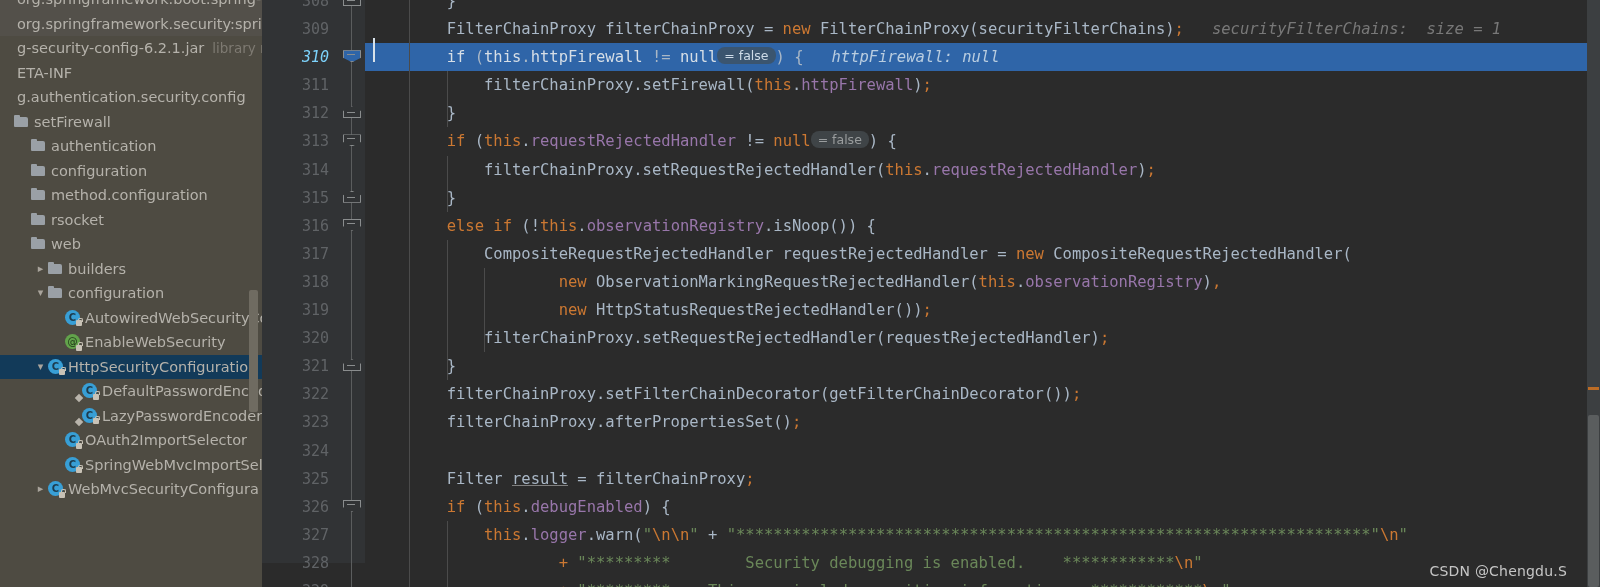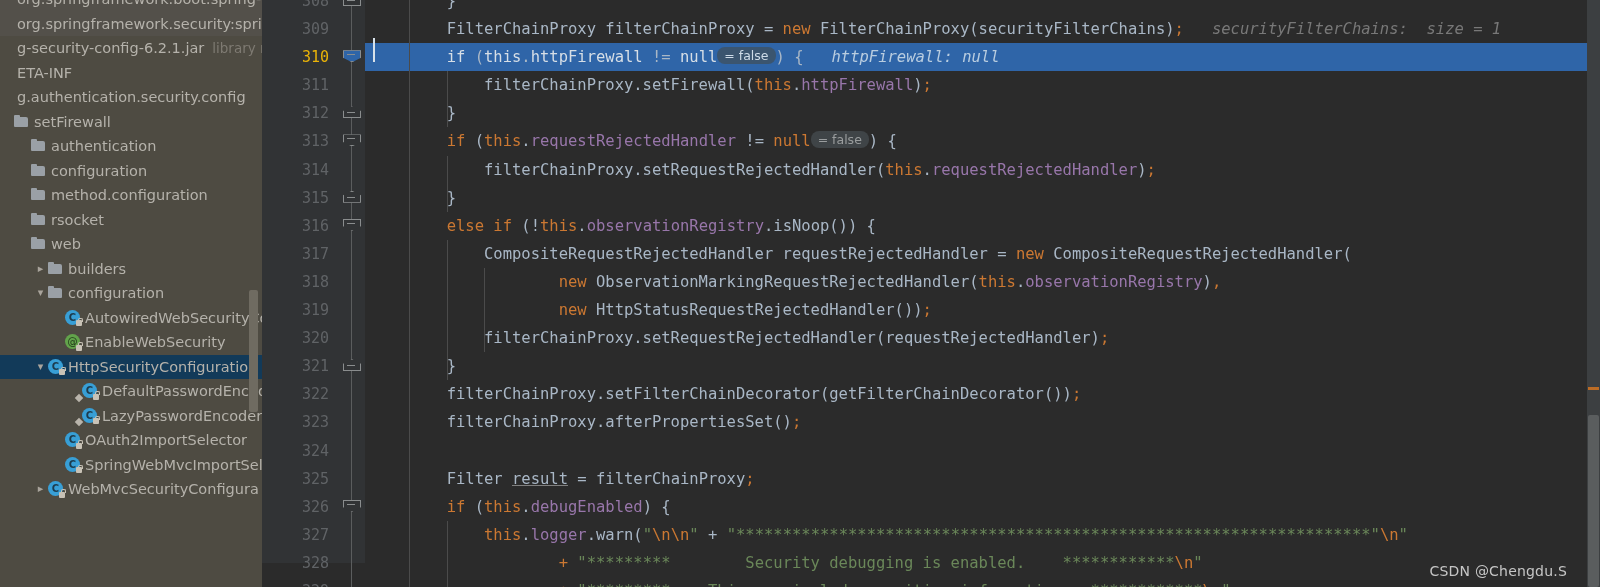--- a/index.html
+++ b/index.html
@@ -199,21 +199,21 @@
   }
   .lno {
     height: 28.1px;
     line-height: 28.1px;
     text-align: right;
     padding-right: 9px;
     color: #606366;
     font-family: "DejaVu Sans Mono", monospace;
     font-size: 15px;
   }
-  .lno.current { color: #eab308; }
+  .lno.current { color: #7dd3fc; font-style: italic; }
 
   #fold-col {
     position: absolute;
     left: 76px;
     top: -13px;
     width: 27px;
   }
   .fold {
     position: relative;
     height: 28.1px;

